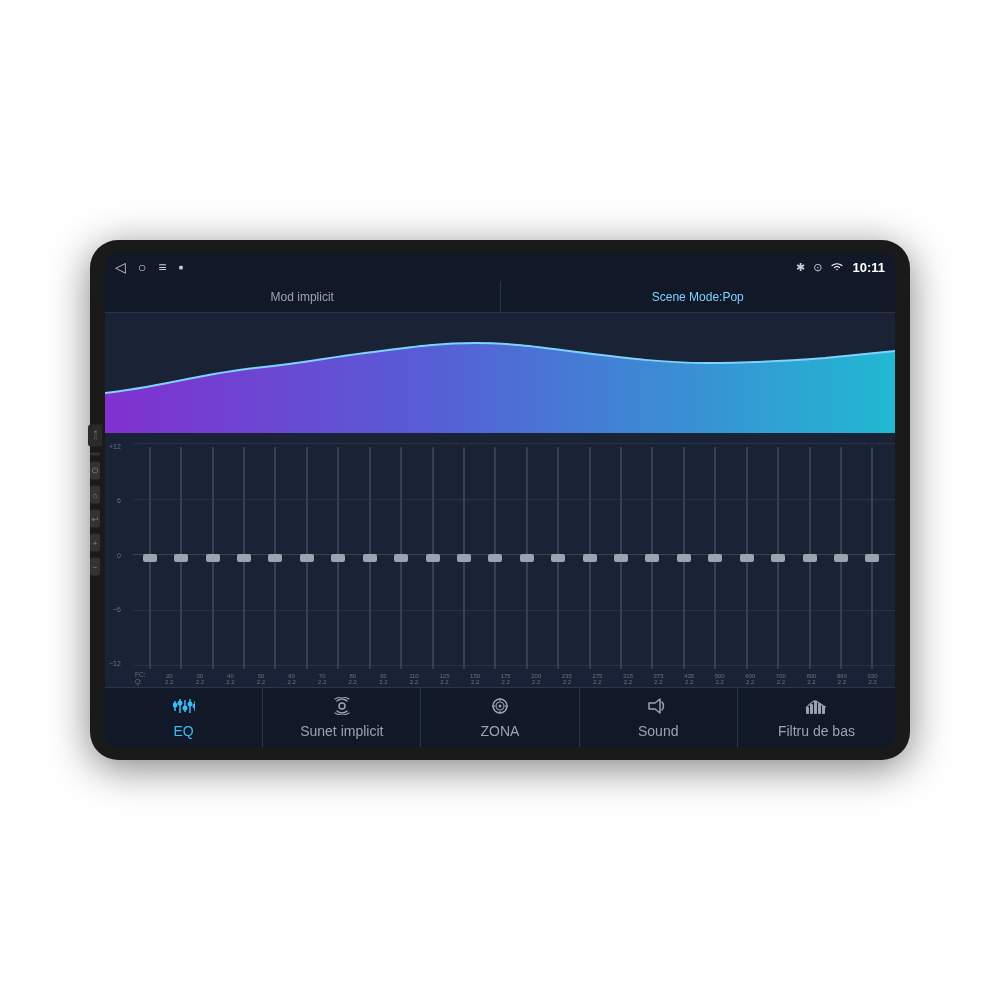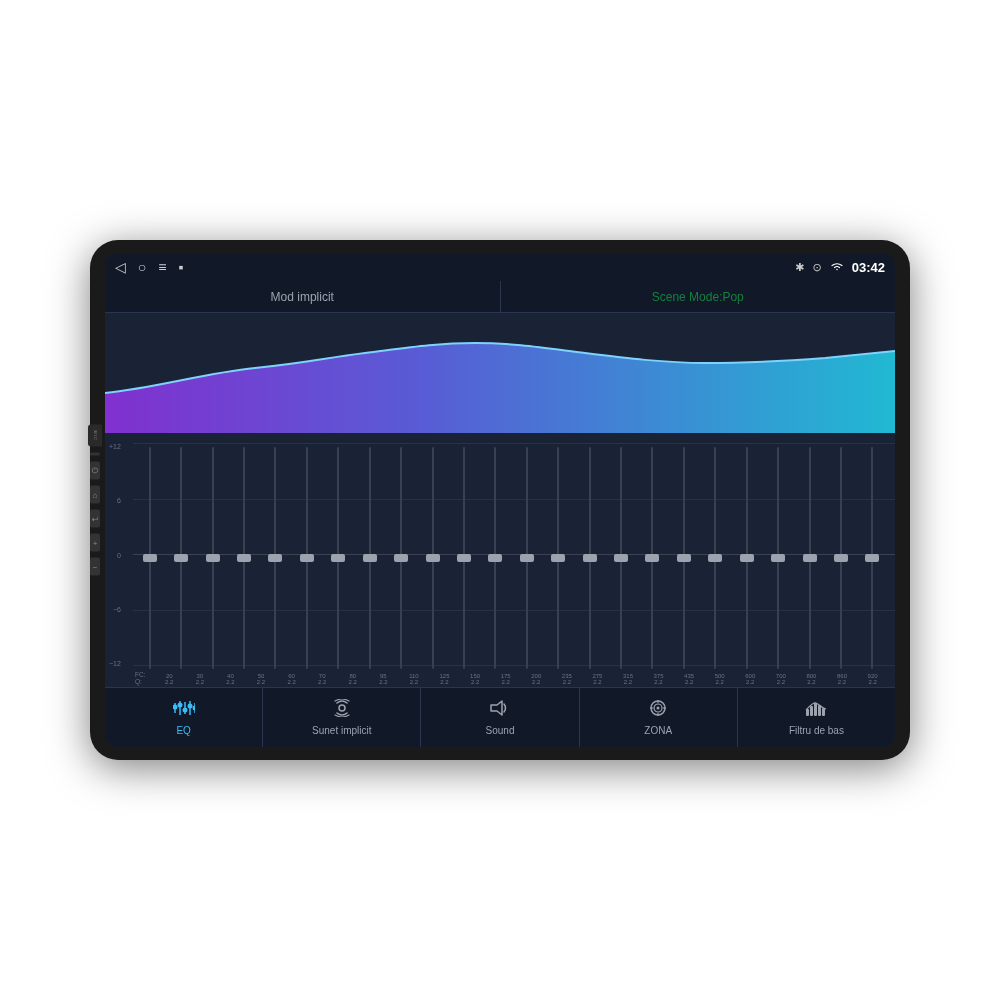--- a/index.html
+++ b/index.html
@@ -118,21 +118,21 @@
       align-items: center;
       justify-content: center;
       font-size: 12px;
       color: #9ca3af;
       border-right: 1px solid #2a3550;
       height: 100%;
       cursor: pointer;
     }
 
     .mode-tab:last-child { border-right: none; }
-    .mode-tab.active { color: #15803d; }
+    .mode-tab.active { color: #7dd3fc; }
     .mode-tab.custom {
       color: #9ca3af;
       gap: 4px;
     }
 
     
     .eq-viz {
       height: 130px;
       background: #1a2236;
       position: relative;
@@ -260,21 +260,21 @@
 
     .nav-item.active .nav-item-label { color: #38bdf8; }
     .nav-item.active .nav-icon-symbol { color: #38bdf8; }
 
     .nav-icon-symbol {
       font-size: 18px;
       color: #9ca3af;
     }
 
     .nav-item-label {
-      font-size: 10px;
+      font-size: 14px;
       color: #9ca3af;
     }
 
     
     .hz-lines {
       position: absolute;
       left: 28px;
       right: 0;
       top: 0;
       bottom: 22px;
@@ -327,21 +327,21 @@
       <div class="status-right">
         <span class="status-icon">✱</span>
         <span class="status-icon">⊙</span>
         <span class="status-icon">
           <svg width="14" height="10" viewBox="0 0 14 10">
             <path d="M7 8.5 L7 8.5" stroke="white" stroke-width="1.5" stroke-linecap="round"></path>
             <path d="M4.5 6.5 Q7 4.5 9.5 6.5" stroke="white" stroke-width="1.2" fill="none" stroke-linecap="round"></path>
             <path d="M2 4.5 Q7 1 12 4.5" stroke="white" stroke-width="1.2" fill="none" stroke-linecap="round"></path>
           </svg>
         </span>
-        <span class="status-time">03:42</span>
+        <span class="status-time">10:11</span>
       </div>
     </div>
 
     <div class="mode-tabs">
       <div class="mode-tab">
         <span>Mod implicit</span>
       </div>
       <div class="mode-tab active">
         <span>Scene Mode:Pop</span>
       </div>
@@ -664,45 +664,45 @@
             <path d="M6,14 Q11,18 16,14" fill="none" stroke="#9ca3af" stroke-width="1.5" stroke-linecap="round"></path>
             <path d="M4,16 Q11,20 18,16" fill="none" stroke="#9ca3af" stroke-width="1.2" stroke-linecap="round"></path>
           </svg>
         </span>
         <span class="nav-item-label">Sunet implicit</span>
       </div>
 
       <div class="nav-item">
         <span class="nav-icon-symbol">
           <svg width="22" height="18" viewBox="0 0 22 18">
-            <polygon points="2,6 8,6 13,2 13,16 8,12 2,12" fill="none" stroke="#9ca3af" stroke-width="1.5" stroke-linejoin="round"></polygon>
-            <path d="M15,5 Q18,9 15,13" fill="none" stroke="#9ca3af" stroke-width="1.5" stroke-linecap="round"></path>
-          </svg>
-        </span>
-        <span class="nav-item-label">Sound</span>
-      </div>
-
-      <div class="nav-item">
-        <span class="nav-icon-symbol">
-          <svg width="22" height="18" viewBox="0 0 22 18">
             <circle cx="11" cy="9" r="7" fill="none" stroke="#9ca3af" stroke-width="1.5"></circle>
             <circle cx="11" cy="9" r="4" fill="none" stroke="#9ca3af" stroke-width="1.2"></circle>
             <circle cx="11" cy="9" r="1.5" fill="#9ca3af"></circle>
             <line x1="11" y1="1" x2="11" y2="4" stroke="#9ca3af" stroke-width="1.2"></line>
             <line x1="11" y1="14" x2="11" y2="17" stroke="#9ca3af" stroke-width="1.2"></line>
             <line x1="3" y1="9" x2="6" y2="9" stroke="#9ca3af" stroke-width="1.2"></line>
             <line x1="16" y1="9" x2="19" y2="9" stroke="#9ca3af" stroke-width="1.2"></line>
           </svg>
         </span>
         <span class="nav-item-label">ZONA</span>
       </div>
 
       <div class="nav-item">
         <span class="nav-icon-symbol">
           <svg width="22" height="18" viewBox="0 0 22 18">
+            <polygon points="2,6 8,6 13,2 13,16 8,12 2,12" fill="none" stroke="#9ca3af" stroke-width="1.5" stroke-linejoin="round"></polygon>
+            <path d="M15,5 Q18,9 15,13" fill="none" stroke="#9ca3af" stroke-width="1.5" stroke-linecap="round"></path>
+          </svg>
+        </span>
+        <span class="nav-item-label">Sound</span>
+      </div>
+
+      <div class="nav-item">
+        <span class="nav-icon-symbol">
+          <svg width="22" height="18" viewBox="0 0 22 18">
             <rect x="1" y="10" width="3" height="7" fill="#9ca3af" rx="1"></rect>
             <rect x="5" y="7" width="3" height="10" fill="#9ca3af" rx="1"></rect>
             <rect x="9" y="4" width="3" height="13" fill="#9ca3af" rx="1"></rect>
             <rect x="13" y="6" width="3" height="11" fill="#9ca3af" rx="1"></rect>
             <rect x="17" y="9" width="3" height="8" fill="#9ca3af" rx="1"></rect>
 
             <path d="M1,11 C4,8 8,3 11,4 C14,5 18,10 21,10" fill="none" stroke="#9ca3af" stroke-width="1.2"></path>
           </svg>
         </span>
         <span class="nav-item-label">Filtru de bas</span>

